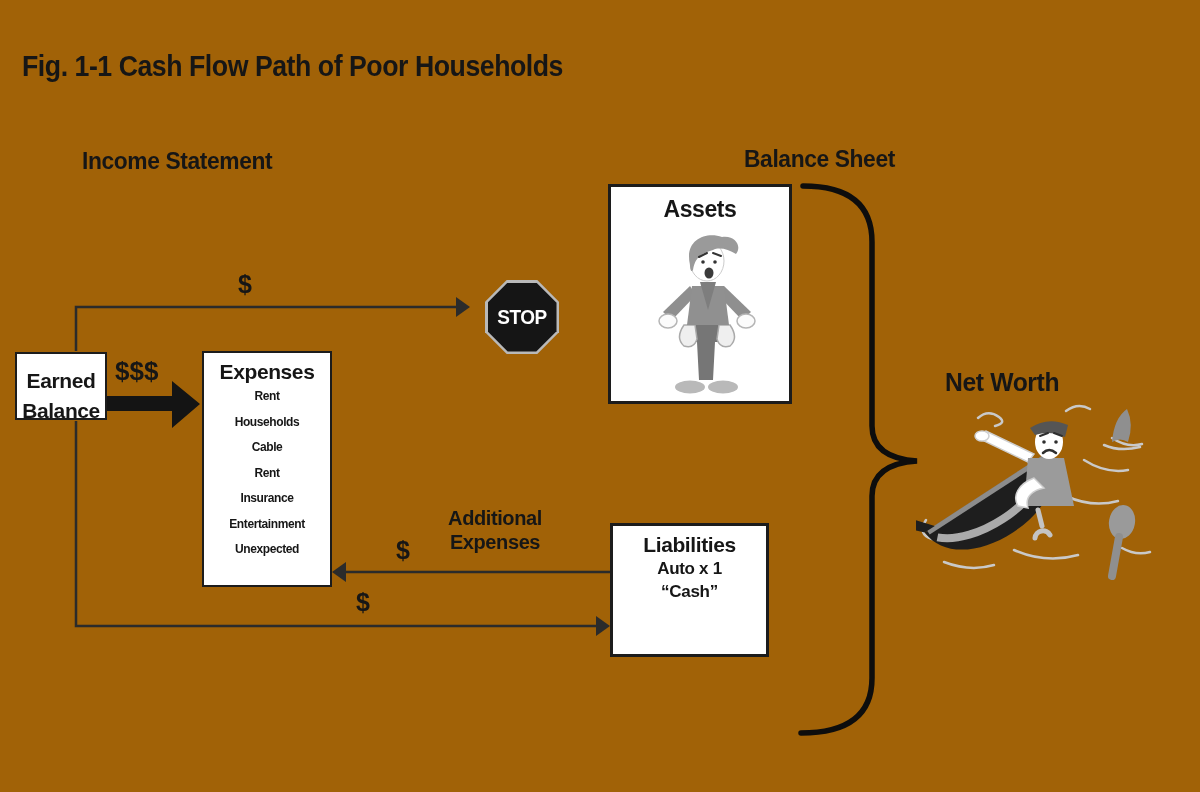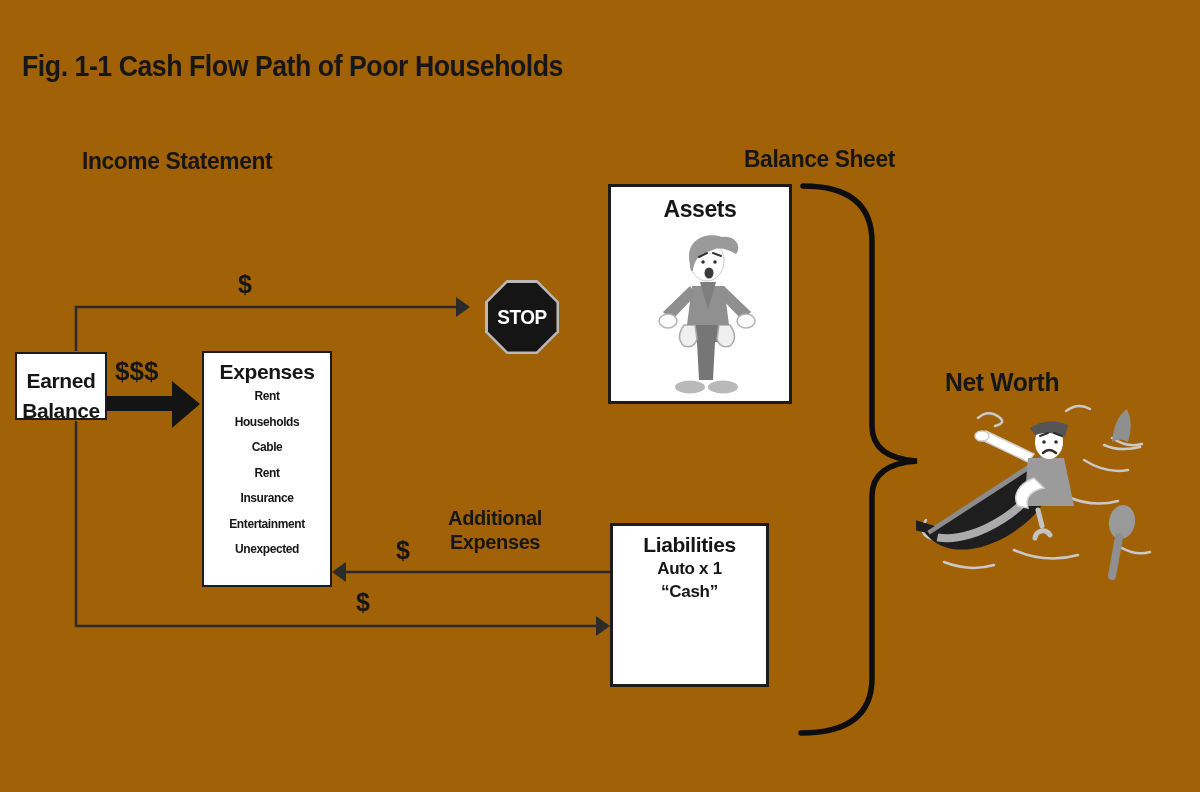--- a/index.html
+++ b/index.html
@@ -17,21 +17,21 @@
   #head-networth{left:945px;top:367px;font-size:26px;}
   
   .dbox{box-sizing:border-box;border:2px solid #1c1c1c;background:#ffffff;text-align:center;}
   #earned-box{left:15px;top:352px;width:92px;height:68px;padding-top:12px;}
   #earned-box .ln{font-size:21px;font-weight:bold;line-height:30px;letter-spacing:-0.4px;}
   #expenses-box{left:202px;top:351px;width:130px;height:236px;}
   #expenses-box .ttl{font-size:21px;font-weight:bold;margin-top:7px;letter-spacing:-0.4px;}
   #expenses-box .item{font-size:12px;font-weight:bold;line-height:25.5px;letter-spacing:-0.4px;}
   #assets-box{left:608px;top:184px;width:184px;height:220px;border-width:3px;}
   #assets-box .ttl{font-size:23px;font-weight:bold;margin-top:9px;letter-spacing:-0.4px;}
-  #liab-box{left:610px;top:523px;width:159px;height:164px;border-width:3px;}
+  #liab-box{left:610px;top:523px;width:159px;height:134px;border-width:3px;}
   #liab-box .ttl{font-size:21px;font-weight:bold;margin-top:7px;letter-spacing:-0.4px;}
   #liab-box .item{font-size:17px;font-weight:bold;line-height:23px;letter-spacing:-0.3px;}
   
   .dollar{font-size:25px;font-weight:bold;}
   #dollar-top{left:238px;top:270px;}
   #dollar-mid{left:396px;top:536px;}
   #dollar-bottom{left:356px;top:588px;}
   #dollar-triple{left:115px;top:356px;font-size:26px;}
   #addl-label{left:425px;top:506px;width:140px;text-align:center;
     font-size:20px;font-weight:bold;line-height:24px;letter-spacing:-0.4px;}

